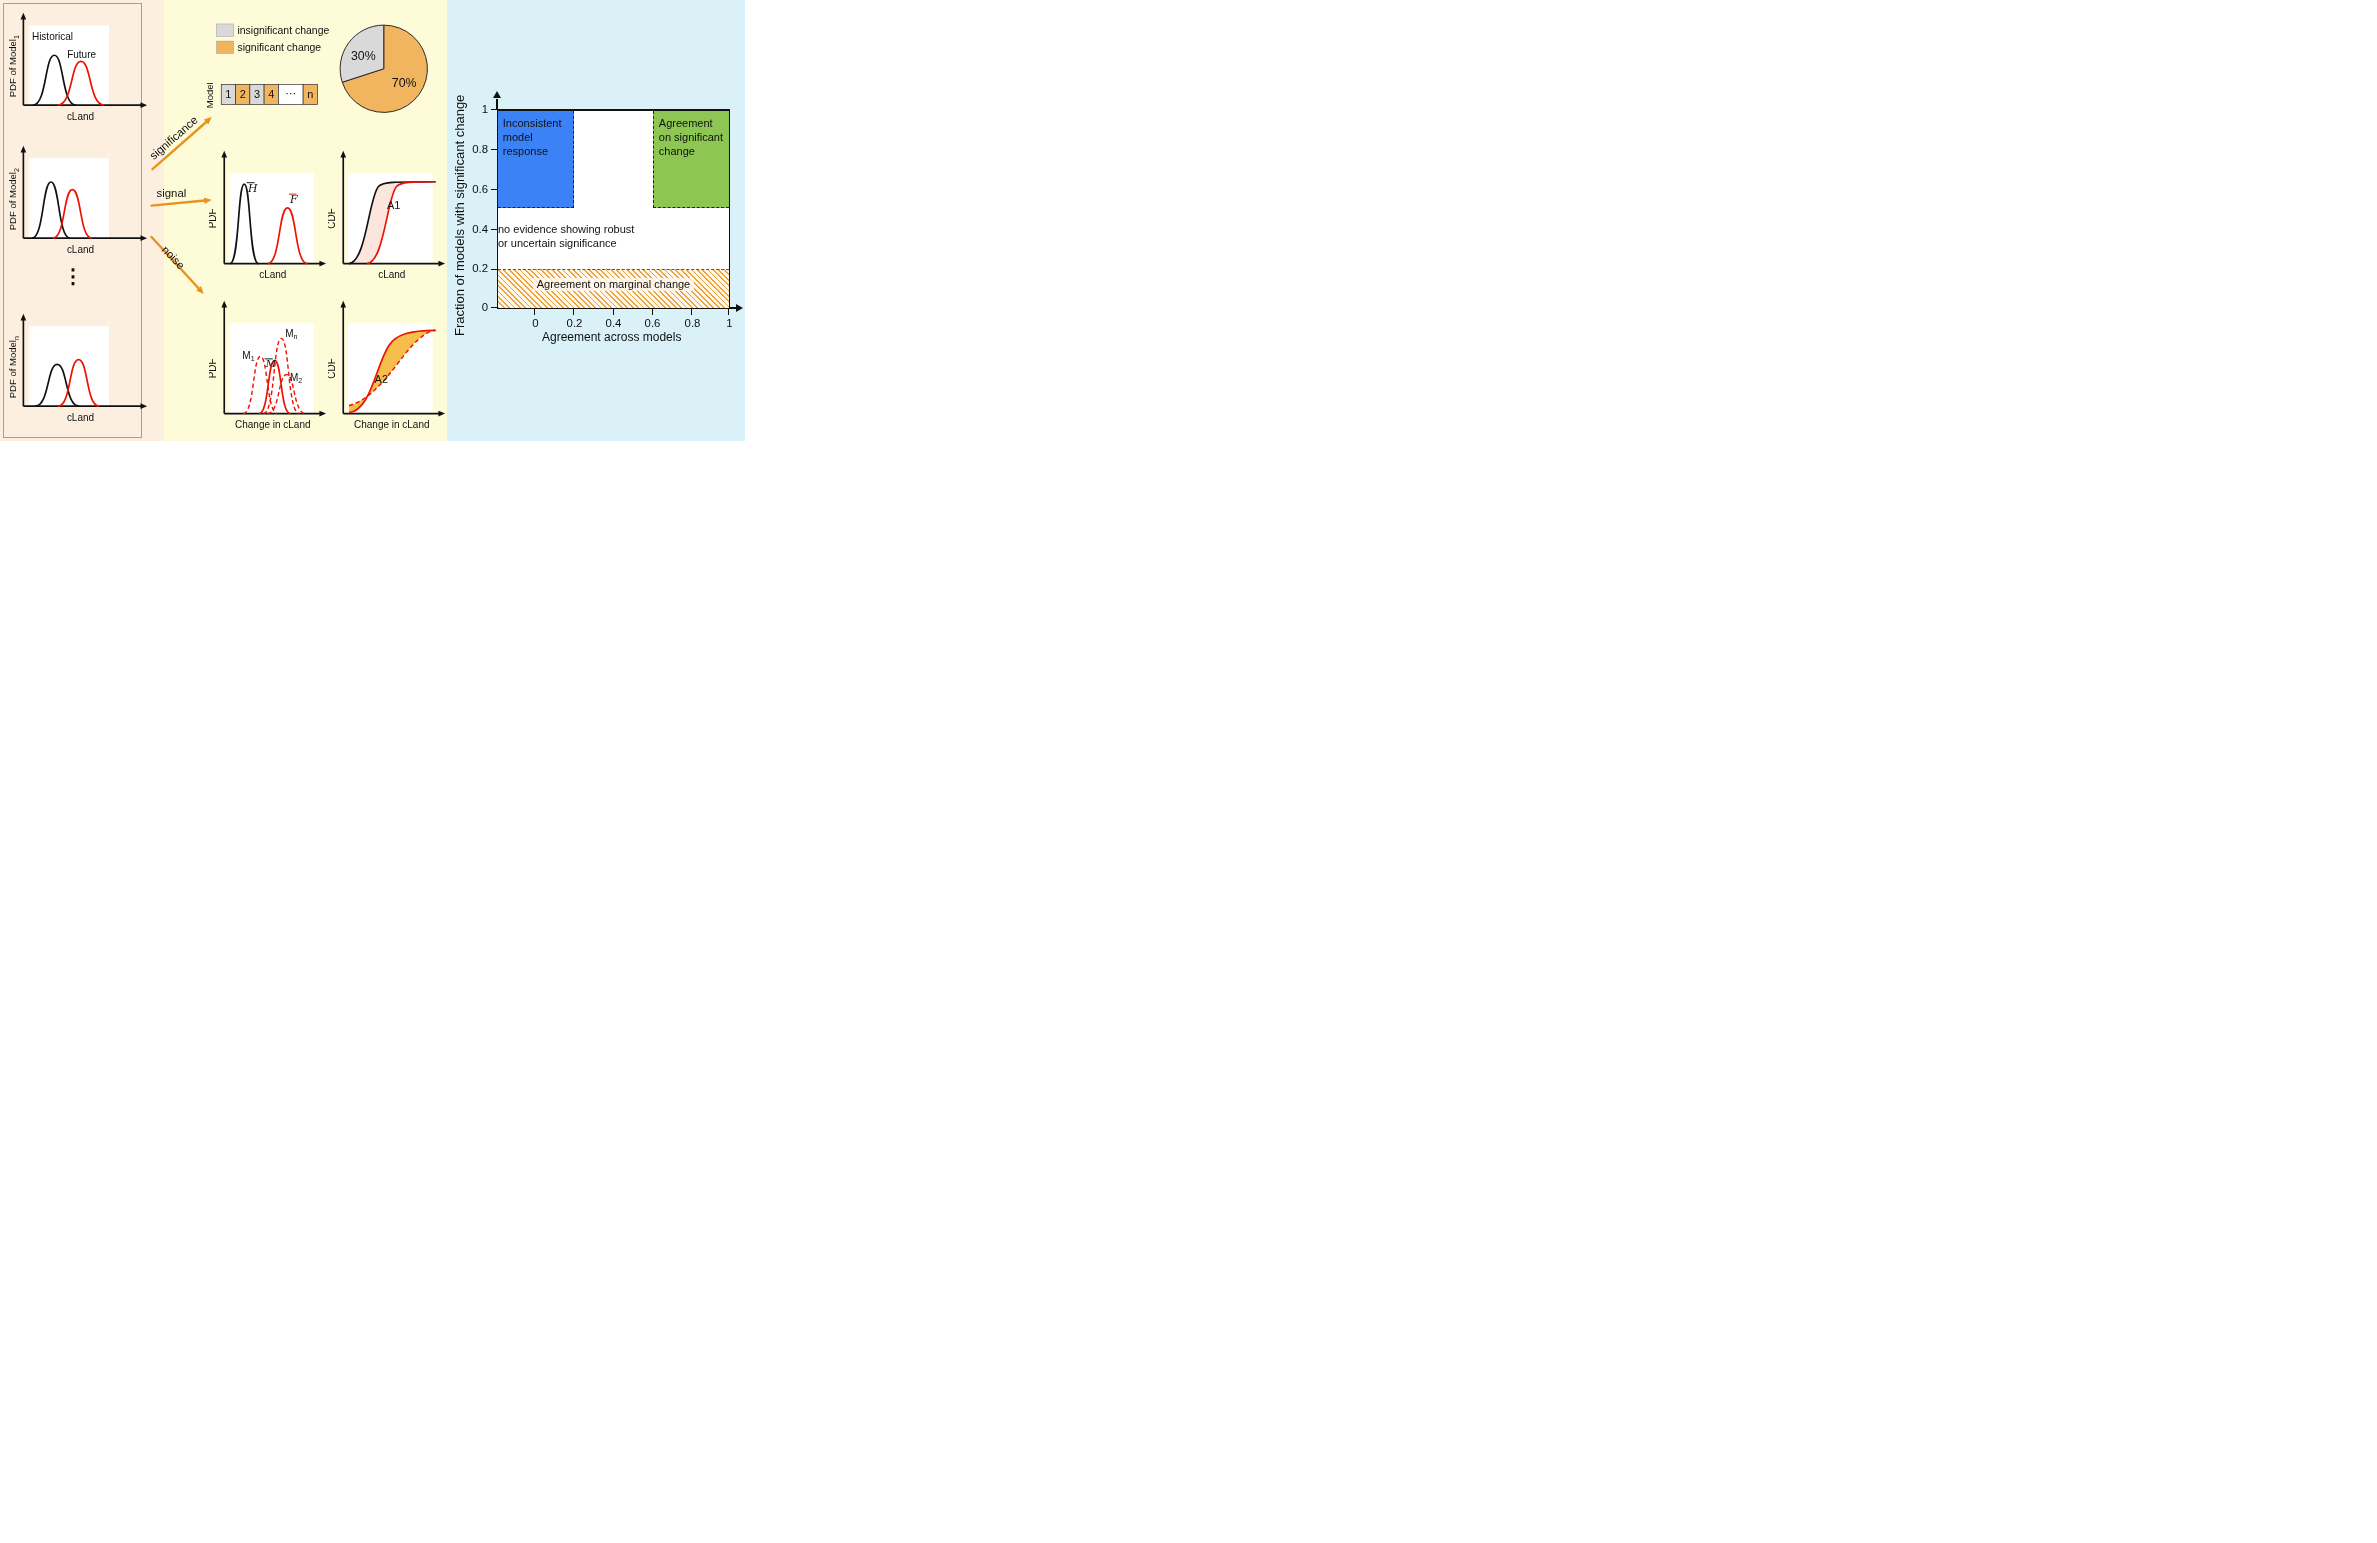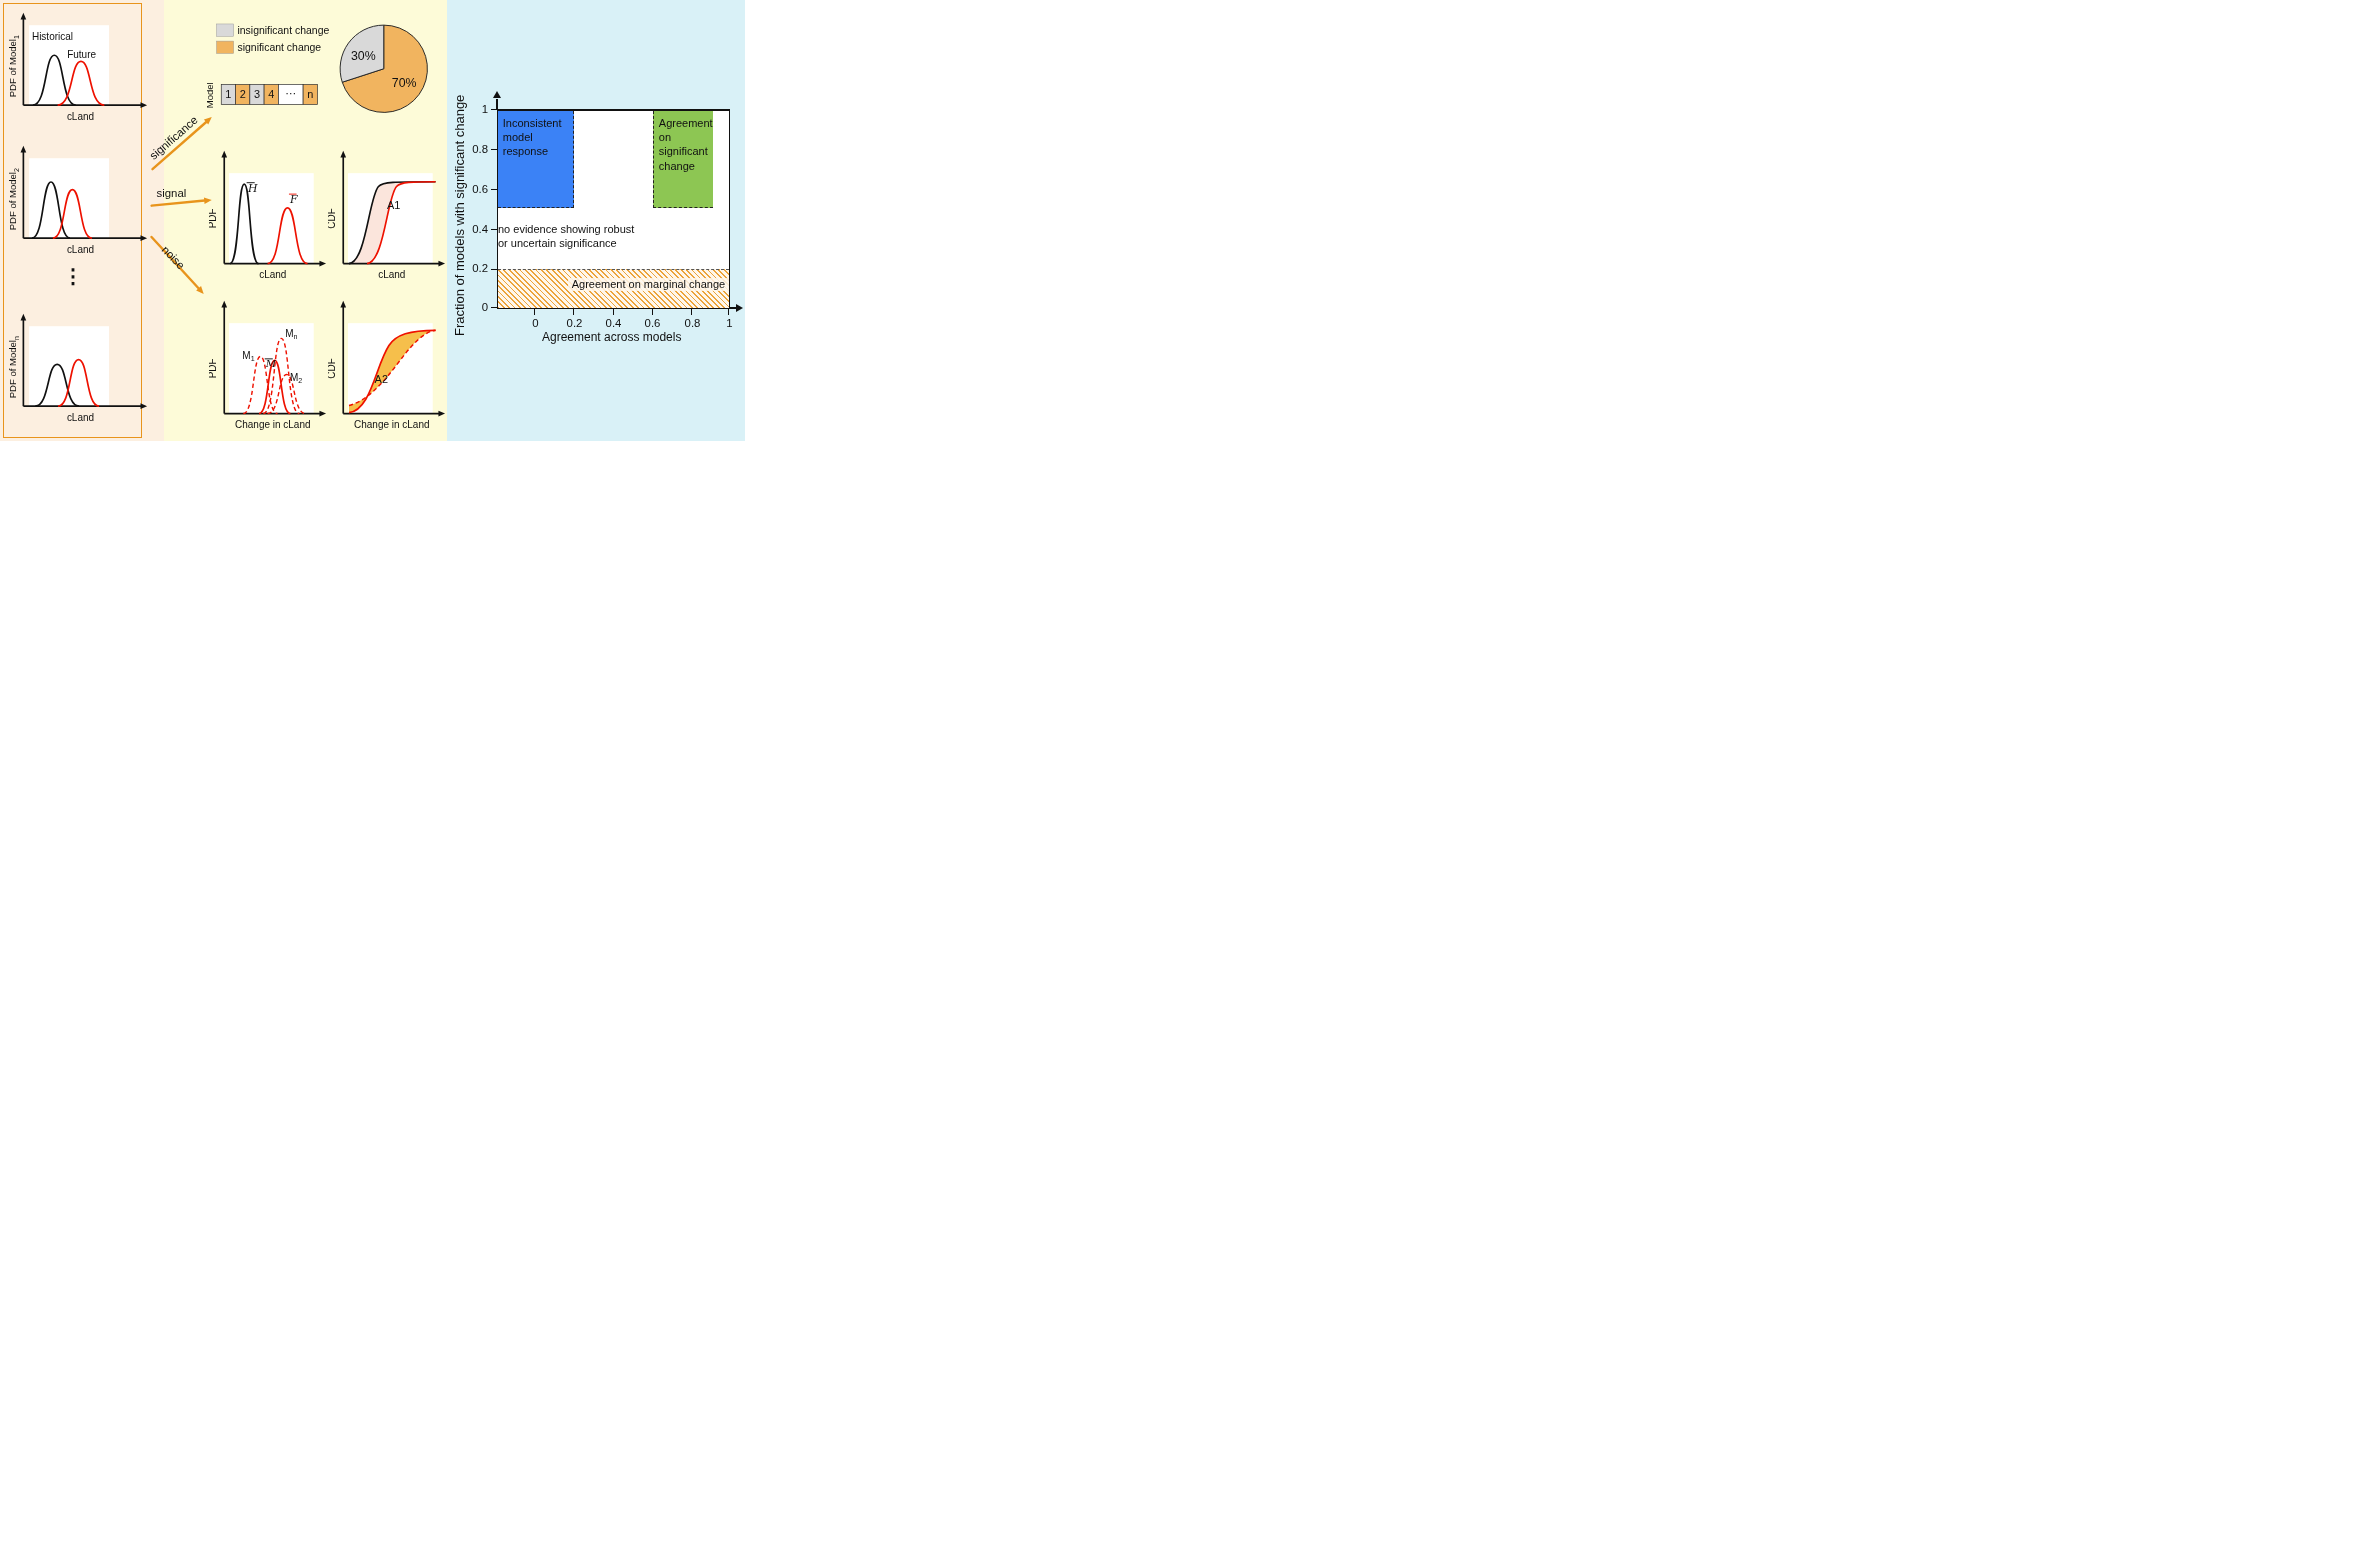--- a/index.html
+++ b/index.html
@@ -11,25 +11,25 @@
   .serif-it{font-family:"DejaVu Serif",serif;font-style:italic;}
   .left-border-box{position:absolute;left:2.9px;top:2.9px;width:137px;height:433px;
                    border:1.9px solid #e8941c;}
   .ellipsis{position:absolute;left:63px;top:266px;font-size:20px;font-weight:bold;line-height:1;}
   
   .rbox{position:absolute;left:497px;top:109px;width:233px;height:200px;background:#fff;
         border:1.4px solid #111;border-top:2.4px solid #111;box-sizing:border-box;}
   .region-gray{position:absolute;left:0;top:0;width:76px;height:97px;
                border-right:1px dashed #222;border-bottom:1px dashed #222;box-sizing:border-box;
                font-size:11px;line-height:1.3;padding:4.8px 3.8px 0 4.8px;}
-  .region-green{position:absolute;right:16px;top:0;width:60px;height:97px;
+  .region-green{position:absolute;right:0;top:0;width:76px;height:97px;
                border-left:1px dashed #222;border-bottom:1px dashed #222;box-sizing:border-box;
                font-size:11px;line-height:1.3;padding:4.8px 2.9px 0 4.8px;}
   .region-hatch{position:absolute;left:0;right:0;bottom:0;height:39px;
-               border-top:1px dashed #555;box-sizing:border-box;text-align:right;
+               border-top:1px dashed #555;box-sizing:border-box;text-align:center;
                background:repeating-linear-gradient(45deg,#eca43b 0px,#eca43b 1.2px,#fff7ec 1.2px,#fff7ec 3.8px);}
   .region-hatch span{display:inline-block;margin-top:7.6px;font-size:11px;
                background:rgba(255,248,238,0.85);padding:0.5px 3.8px;}
   .center-text{position:absolute;left:0;right:0;top:111px;text-align:left;font-size:11px;line-height:1.3;}
   .tickmark-x{position:absolute;width:1.4px;height:5.7px;background:#111;top:309px;}
   .tickmark-y{position:absolute;width:5.7px;height:1.4px;background:#111;left:491px;}
   .ticklabel-x{position:absolute;width:27px;top:317px;text-align:center;font-size:11.4px;}
   .ticklabel-y{position:absolute;width:22px;left:466px;text-align:right;font-size:11.4px;}
   .xaxis-label{position:absolute;left:542px;top:330px;width:147px;font-size:12px;}
   .yaxis-label{position:absolute;left:451px;top:78px;width:17px;height:275px;

